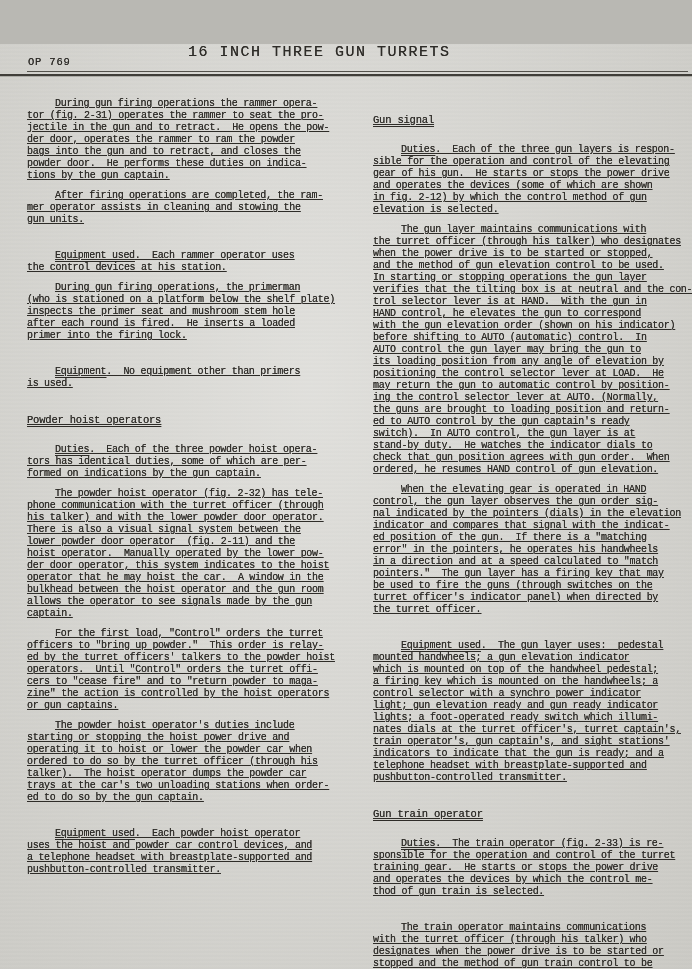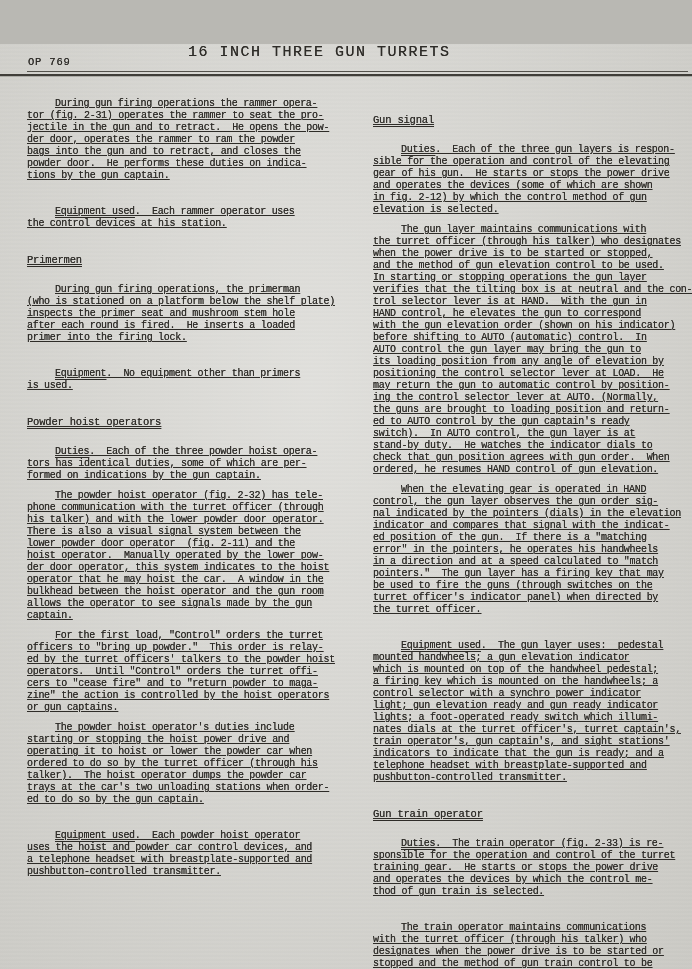--- a/index.html
+++ b/index.html
@@ -49,23 +49,25 @@
 
   <div class="content">
     <div class="col">
       <p class="para"><span>During gun firing operations the rammer opera-
 tor (fig. 2-31) operates the rammer to seat the pro-
 jectile in the gun and to retract.  He opens the pow-
 der door, operates the rammer to ram the powder
 bags into the gun and to retract, and closes the
 powder door.  He performs these duties on indica-
 tions by the gun captain.</span></p>
+      <p class="para"><span>After firing operations are completed, the ram-
+mer operator assists in cleaning and stowing the
+gun units.</span></p>
       <p class="para sp"><span class="lead">Equipment used</span><span>.  Each rammer operator uses
 the control devices at his station.</span></p>
-      <h2 class="head">Primermen</h2>
       <p class="para"><span>During gun firing operations, the primerman
 (who is stationed on a platform below the shelf plate)
 inspects the primer seat and mushroom stem hole
 after each round is fired.  He inserts a loaded
 primer into the firing lock.</span></p>
       <p class="para sp"><span class="lead">Equipment</span><span>.  No equipment other than primers
 is used.</span></p>
       <h2 class="head">Powder hoist operators</h2>
       <p class="para"><span class="lead">Duties</span><span>.  Each of the three powder hoist opera-
 tors has identical duties, some of which are per-

